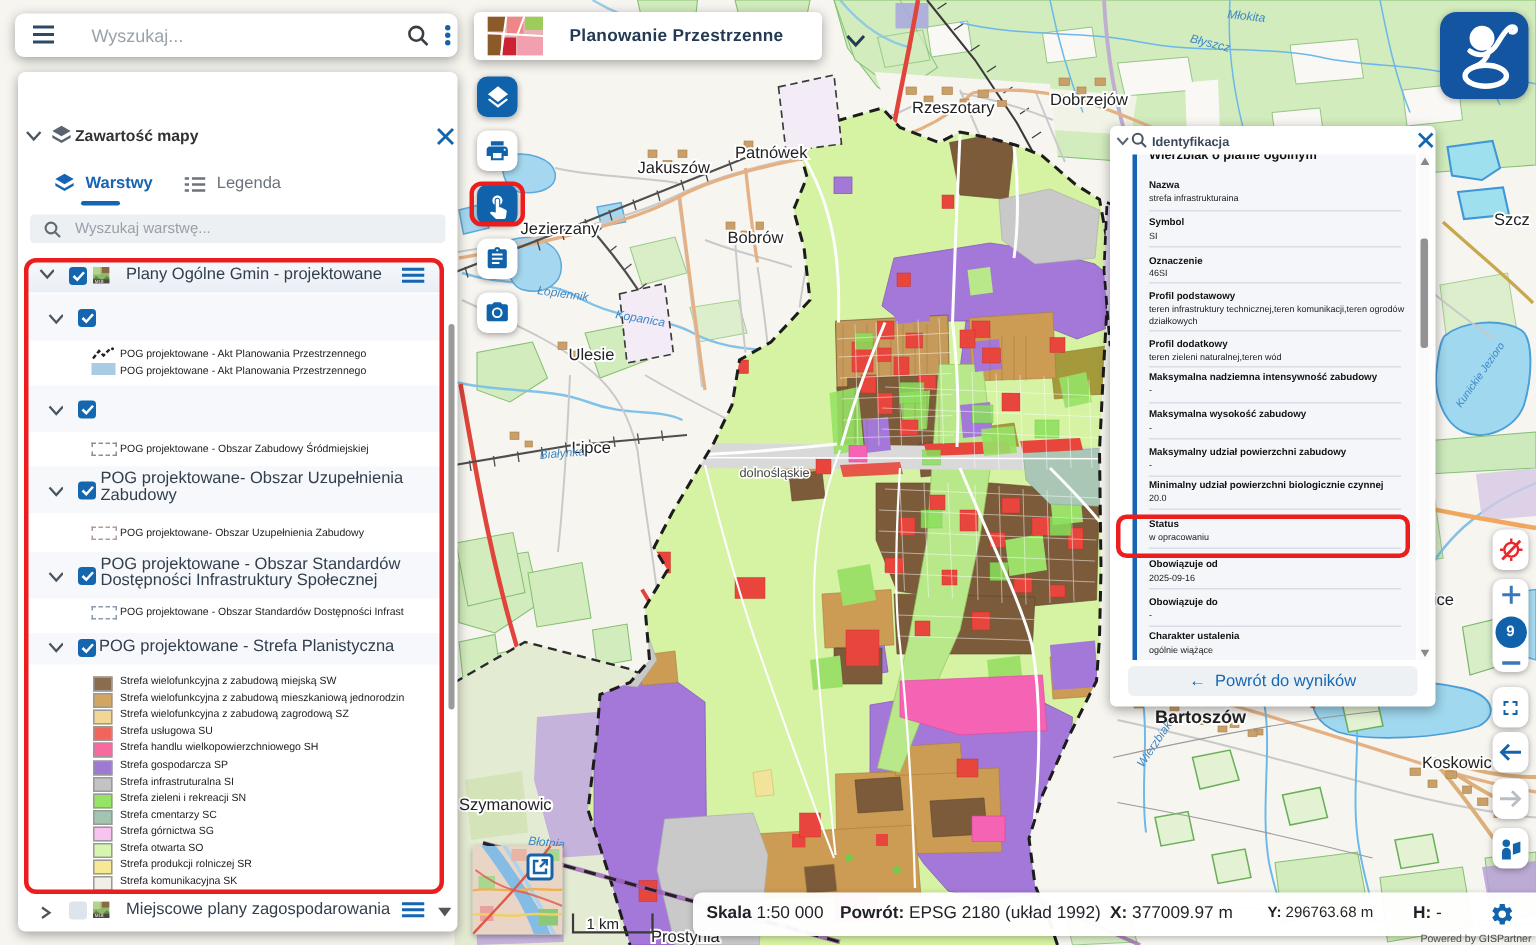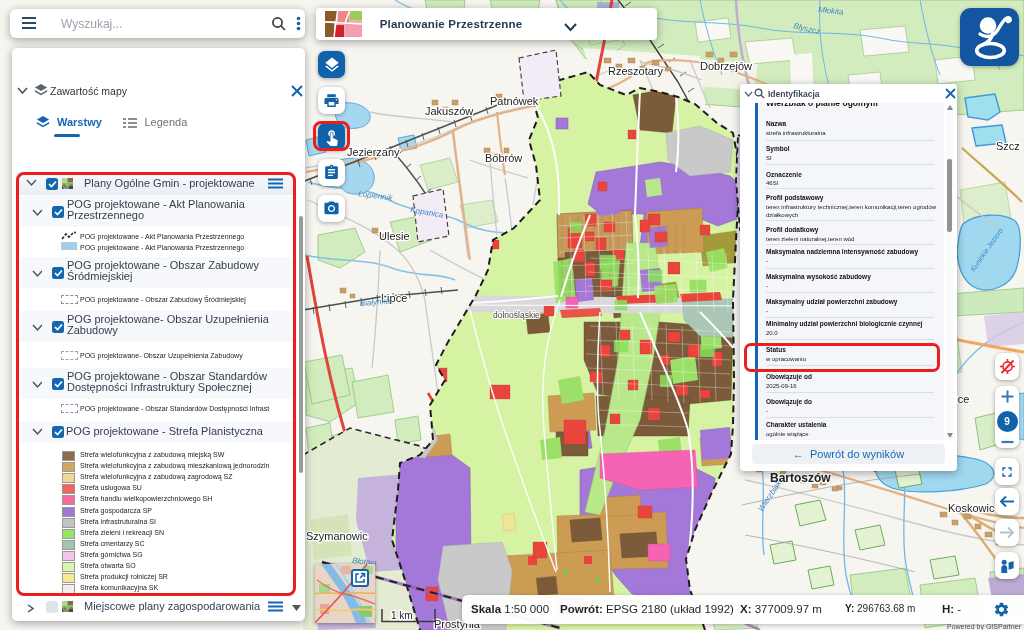--- a/index.html
+++ b/index.html
@@ -499,21 +499,21 @@
 
   <svg class="abs" style="left:5px;top:39px" width="11" height="8">
       <path d="M1,1 L5.5,6 L10,1" fill="none" stroke="#4a5560" stroke-width="1.6"></path>
     </svg>
   <svg class="abs" style="left:22px;top:35px" width="14" height="14" viewBox="0 0 16 16">
       <g fill="#5b6570">
         <path d="M8 1 L15 5 8 9 1 5Z"></path>
         <path d="M1 8 L8 12 15 8 15 10 8 14 1 10Z"></path>
       </g>
     </svg>
-  <span class="abs" style="left:38px;top:37px;font-size:10.5px;font-weight:normal;color:#333">Zawartość mapy</span>
+  <span class="abs" style="left:38px;top:37px;font-size:10.5px;font-weight:bold;color:#333">Zawartość mapy</span>
   <svg class="abs" style="left:279px;top:37px" width="12" height="12">
       <g stroke="#1464ab" stroke-width="1.9">
         <line x1="1" y1="1" x2="11" y2="11"></line>
         <line x1="11" y1="1" x2="1" y2="11"></line>
       </g>
     </svg>
 
   <svg class="abs" style="left:23.5px;top:66.5px" width="14" height="14" viewBox="0 0 16 16">
       <g fill="#1565b2">
         <path d="M8 1 L15 5 8 9 1 5Z"></path>
@@ -527,20 +527,27 @@
         <line x1="0" y1="2" x2="3" y2="2"></line>
         <line x1="5" y1="2" x2="14" y2="2"></line>
         <line x1="0" y1="6" x2="3" y2="6"></line>
         <line x1="5" y1="6" x2="14" y2="6"></line>
         <line x1="0" y1="10" x2="3" y2="10"></line>
         <line x1="5" y1="10" x2="14" y2="10"></line>
       </g>
     </svg>
   <span class="abs" style="left:132.5px;top:68px;font-size:11px;color:#6a737d">Legenda</span>
 
+  <div class="abs" style="left:8px;top:95px;width:277px;height:19px;background:#edf0f2;border-radius:3px">
+    <svg class="abs" style="left:9px;top:4px" width="12" height="12">
+        <circle cx="5" cy="5" r="3.6" fill="none" stroke="#5f6a74" stroke-width="1.4"></circle>
+        <line x1="7.8" y1="7.8" x2="11" y2="11" stroke="#5f6a74" stroke-width="1.4"></line>
+      </svg>
+    <span class="abs" style="left:30px;top:4px;font-size:10px;color:#98a1ab">Wyszukaj warstwę...</span>
+  </div>
 
   <div id="tree" class="abs" style="left:0;top:0;width:293px;height:573px;overflow:hidden">
       <div class="abs" style="left:4px;top:124px;width:279px;height:23px;background:linear-gradient(#f8fafc,#e9eef5)"></div>
       <svg class="chev" style="left:14px;top:130px" width="11" height="9">
         <path d="M1,2 L5.5,7 L10,2" fill="none" stroke="#4a5560" stroke-width="1.5"></path>
       </svg>
       <div class="cb" style="left:34px;top:130px">
         <svg width="9" height="8">
           <path d="M1,4 L3.5,6.5 L8,1.5" fill="none" stroke="#fff" stroke-width="1.7"></path>
         </svg>
@@ -563,38 +570,36 @@
       </svg>
       <div class="abs" style="left:4px;top:148px;width:279px;height:31px;background:#f6f8fb"></div>
       <svg class="chev" style="left:20px;top:160px" width="11" height="9">
         <path d="M1,2 L5.5,7 L10,2" fill="none" stroke="#4a5560" stroke-width="1.5"></path>
       </svg>
       <div class="cb" style="left:40px;top:158px">
         <svg width="9" height="8">
           <path d="M1,4 L3.5,6.5 L8,1.5" fill="none" stroke="#fff" stroke-width="1.7"></path>
         </svg>
       </div>
-      <span class="row-t" style="left:55px;top:151px;line-height:11px">POG projektowane - Akt Planowania<br>Przestrzennego</span>
       <svg class="abs" style="left:49px;top:183px" width="16" height="10">
         <path d="M1,8 L5,3 8,6 12,2" stroke="#222" stroke-width="1.6" fill="none" stroke-dasharray="3 1.5"></path>
         <circle cx="14" cy="1.5" r="1" fill="#222"></circle>
       </svg>
       <span class="leg-t" style="left:68px;top:185px">POG projektowane - Akt Planowania Przestrzennego</span>
       <div class="abs" style="left:49px;top:194px;width:16px;height:8px;background:#a8cce4"></div>
       <span class="leg-t" style="left:68px;top:196px">POG projektowane - Akt Planowania Przestrzennego</span>
       <div class="abs" style="left:4px;top:209px;width:279px;height:31px;background:#f6f8fb"></div>
       <svg class="chev" style="left:20px;top:221px" width="11" height="9">
         <path d="M1,2 L5.5,7 L10,2" fill="none" stroke="#4a5560" stroke-width="1.5"></path>
       </svg>
       <div class="cb" style="left:40px;top:219px">
         <svg width="9" height="8">
           <path d="M1,4 L3.5,6.5 L8,1.5" fill="none" stroke="#fff" stroke-width="1.7"></path>
         </svg>
       </div>
-      <span class="row-t" style="left:55px;top:212px;line-height:11px">POG projektowane - Obszar Zabudowy<br>Śródmiejskiej</span>
       <div class="abs" style="left:49px;top:247px;width:15px;height:7px;border:1px dashed #8a9099"></div>
       <span class="leg-t" style="left:68px;top:248px">POG projektowane - Obszar Zabudowy Śródmiejskiej</span>
       <div class="abs" style="left:4px;top:263px;width:279px;height:31px;background:#f6f8fb"></div>
       <svg class="chev" style="left:20px;top:275px" width="11" height="9">
         <path d="M1,2 L5.5,7 L10,2" fill="none" stroke="#4a5560" stroke-width="1.5"></path>
       </svg>
       <div class="cb" style="left:40px;top:273px">
         <svg width="9" height="8">
           <path d="M1,4 L3.5,6.5 L8,1.5" fill="none" stroke="#fff" stroke-width="1.7"></path>
         </svg>
@@ -699,21 +704,21 @@
       <path fill="#1062ab" d="M19 3h-4.18C14.4 1.84 13.3 1 12 1c-1.3 0-2.4.84-2.82 2H5c-1.1 0-2 .9-2 2v14c0 1.1.9 2 2 2h14c1.1 0 2-.9 2-2V5c0-1.1-.9-2-2-2zm-7 0c.55 0 1 .45 1 1s-.45 1-1 1-1-.45-1-1 .45-1 1-1zm2 14H7v-2h7v2zm3-4H7v-2h10v2zm0-4H7V7h10v2z"></path>
     </svg>
 </div>
 <div class="btn" style="left:318px;top:195px">
   <svg width="17" height="17" viewBox="0 0 24 24">
       <path fill="#1062ab" d="M12 12m-3.2 0a3.2 3.2 0 1 0 6.4 0a3.2 3.2 0 1 0-6.4 0zM9 2L7.17 4H4c-1.1 0-2 .9-2 2v12c0 1.1.9 2 2 2h16c1.1 0 2-.9 2-2V6c0-1.1-.9-2-2-2h-3.17L15 2H9zm3 15c-2.76 0-5-2.24-5-5s2.24-5 5-5 5 2.24 5 5-2.24 5-5 5z"></path>
     </svg>
 </div>
 <div class="abs" style="left:312.5px;top:121px;width:31px;height:24px;border:3.5px solid #ec1d1d;border-radius:8px;z-index:30"></div>
 
-<div class="panel" style="left:316px;top:8px;width:341px;height:32px;border-radius:4px">
+<div class="panel" style="left:316px;top:8px;width:232px;height:32px;border-radius:4px">
   <svg class="abs" style="left:9px;top:3px" width="37" height="26" viewBox="0 0 37 26">
     <rect width="37" height="26" fill="#e8b4b4"></rect>
     <rect x="0" y="0" width="12" height="10" fill="#8a5a28"></rect>
       <rect x="13" y="0" width="11" height="12" fill="#e88"></rect>
     <rect x="25" y="0" width="12" height="9" fill="#9ccc5a"></rect>
       <rect x="20" y="12" width="17" height="14" fill="#f2a0b0"></rect>
     <rect x="0" y="12" width="9" height="14" fill="#8a5a28"></rect>
       <rect x="10" y="14" width="9" height="12" fill="#c23"></rect>
     <g stroke="#fff" stroke-width="1.4">
         <line x1="12.5" y1="0" x2="9" y2="26"></line>

